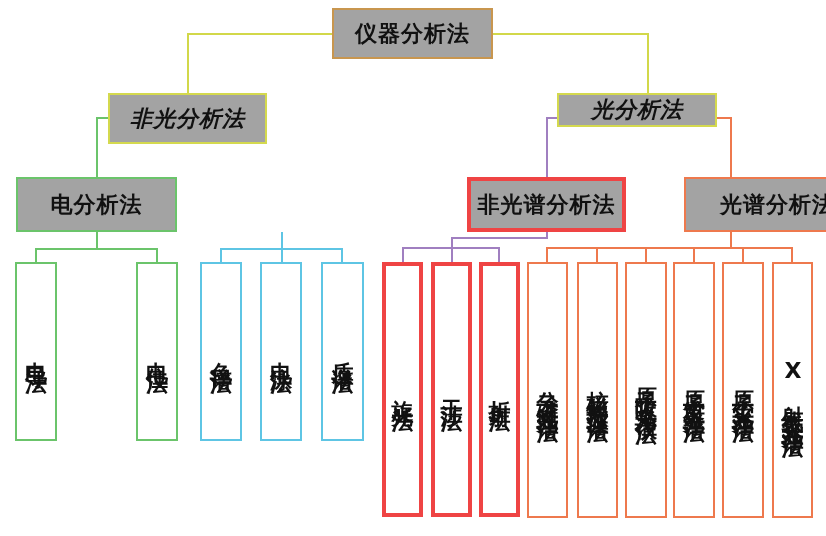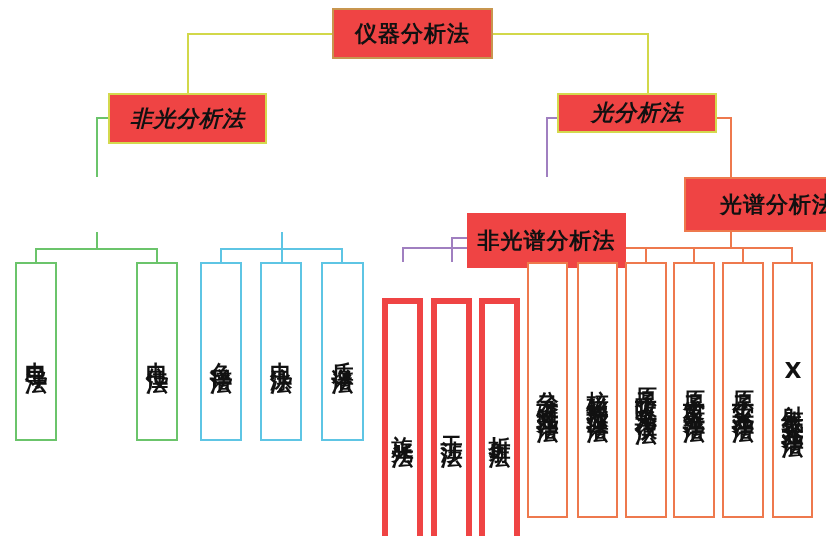--- a/index.html
+++ b/index.html
@@ -2,37 +2,37 @@
 <html><head>
 <meta charset="utf-8">
 <style>
   html,body{margin:0;padding:0;background:#ffffff;}
   .canvas{
     position:relative;width:826px;height:536px;background:#ffffff;
     font-family:"DejaVu Sans","Liberation Sans",sans-serif;
     color:#111;overflow:hidden;
   }
   .box{
-    position:absolute;box-sizing:border-box;background:#ef4444;
+    position:absolute;box-sizing:border-box;background:#a3a3a3;
     display:flex;align-items:center;justify-content:center;
     font-size:22px;font-weight:600;letter-spacing:1px;white-space:nowrap;
   }
   .vbox{
     position:absolute;box-sizing:border-box;background:#fff;
     display:flex;align-items:center;justify-content:center;
   }
   .vtext{
     writing-mode:vertical-rl;text-orientation:upright;
     font-size:22px;font-weight:600;letter-spacing:5px;line-height:1;
   }
   .b-tan{border:2px solid #c8964f;}
   .b-y{border:2px solid #d4d94e;font-style:italic;}
   .b-g{border:2px solid #6bc46b;}
   .b-c{border:2px solid #5ec5e4;}
-  .b-p{border:6px solid #ef4444;margin-top:36px;}
+  .b-p{border:4px solid #ef4444;}
   .b-o{border:2px solid #ee794d;}
   .ln{position:absolute;}
   .c-y{background:#d2d84a;}
   .c-g{background:#6bc46b;}
   .c-c{background:#5ec5e4;}
   .c-p{background:#a07fc0;}
   .c-o{background:#ee794d;}
 </style>
 </head>
 <body>
@@ -79,24 +79,27 @@
   <div class="ln c-o" style="left:742px;top:247px;width:2px;height:15px"></div>
   <div class="ln c-o" style="left:791px;top:247px;width:2px;height:15px"></div>
 
   <div class="box b-tan" style="left:332px;top:8px;width:161px;height:51px">
     <span>仪器分析法</span>
   </div>
 
   <div class="box b-y" style="left:108px;top:93px;width:159px;height:51px">
     <span>非光分析法</span>
   </div>
-  <div class="box b-y" style="left:557px;top:93px;width:160px;height:40px">
+  <div class="box b-y" style="left:557px;top:93px;width:160px;height:34px">
     <span>光分析法</span>
   </div>
 
+  <div class="box b-g" style="left:16px;top:177px;width:161px;height:55px">
+    <span>电分析法</span>
+  </div>
   <div class="box b-p" style="left:467px;top:177px;width:159px;height:55px">
     <span>非光谱分析法</span>
   </div>
   <div class="box b-o" style="left:684px;top:177px;width:187px;height:55px">
     <span>光谱分析法</span>
   </div>
 
   <div class="vbox b-g" style="left:15px;top:262px;width:42px;height:179px">
     <span class="vtext">电导法</span>
   </div>

